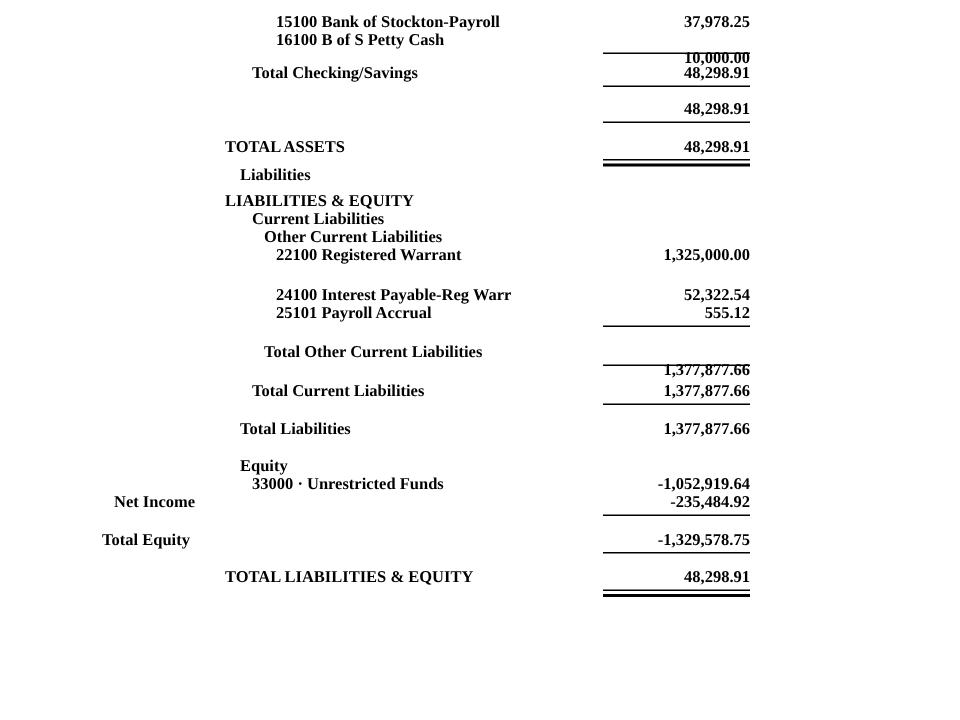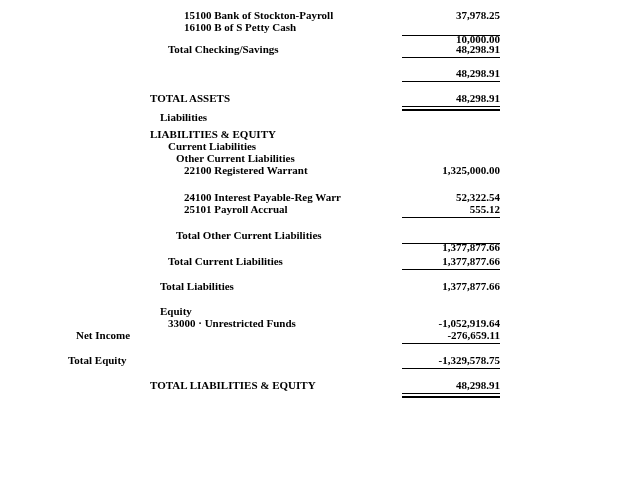--- a/index.html
+++ b/index.html
@@ -122,21 +122,21 @@
       </div>
       <div class="row" style="margin-top: 13px;">
         <span class="label" style="padding-left: 160px;">Equity</span>
       </div>
       <div class="row" style="margin-top: 0px;">
         <span class="label" style="padding-left: 168px;">33000 · Unrestricted Funds</span>
         <span class="value">-1,052,919.64</span>
       </div>
       <div class="row" style="margin-top: 0px;">
         <span class="label" style="padding-left: 76px;">Net Income</span>
-        <span class="value">-276,659.11</span>
+        <span class="value">-235,484.92</span>
       </div>
       <div class="rule"></div>
       <div class="row" style="margin-top: 10px;">
         <span class="label" style="padding-left: 68px;">Total Equity</span>
         <span class="value">-1,329,578.75</span>
       </div>
       <div class="rule"></div>
       <div class="row" style="margin-top: 10px;">
         <span class="label" style="padding-left: 150px;">TOTAL LIABILITIES &amp; EQUITY</span>
         <span class="value">48,298.91</span>

